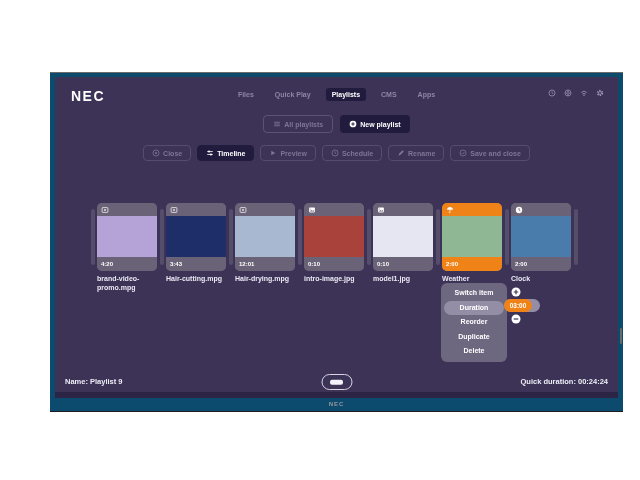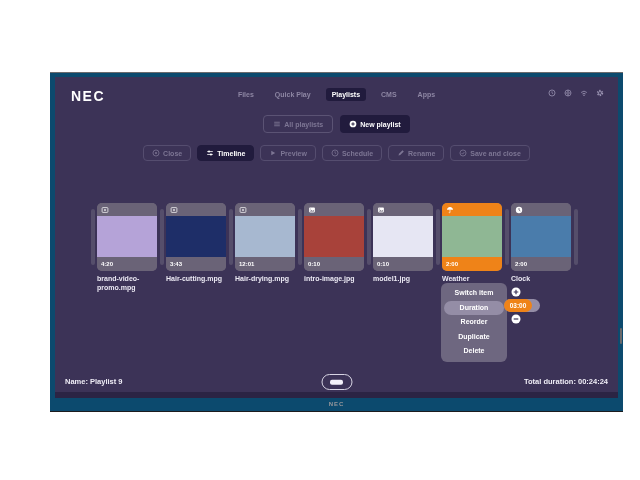--- a/index.html
+++ b/index.html
@@ -326,20 +326,20 @@
           <circle cx="5" cy="5" r="4.5" fill="#ffffff"></circle>
           <path d="M2.7 5h4.6" stroke="#3c3357" stroke-width="1.2" fill="none"></path>
         </svg>
       </div>
 
     <div class="bottombar">
       <div class="bname">Name: Playlist 9</div>
       <div class="collapse-pill">
           <div class="bar"></div>
         </div>
-      <div class="btotal">Total duration: 00:24:24</div>
+      <div class="btotal">Quick duration: 00:24:24</div>
     </div>
     <div class="bottom-strip"></div>
 
   </div>
   <div class="bezel-label">NEC</div>
   <div class="bezel-control"></div>
 </div>
 
 </body></html>

